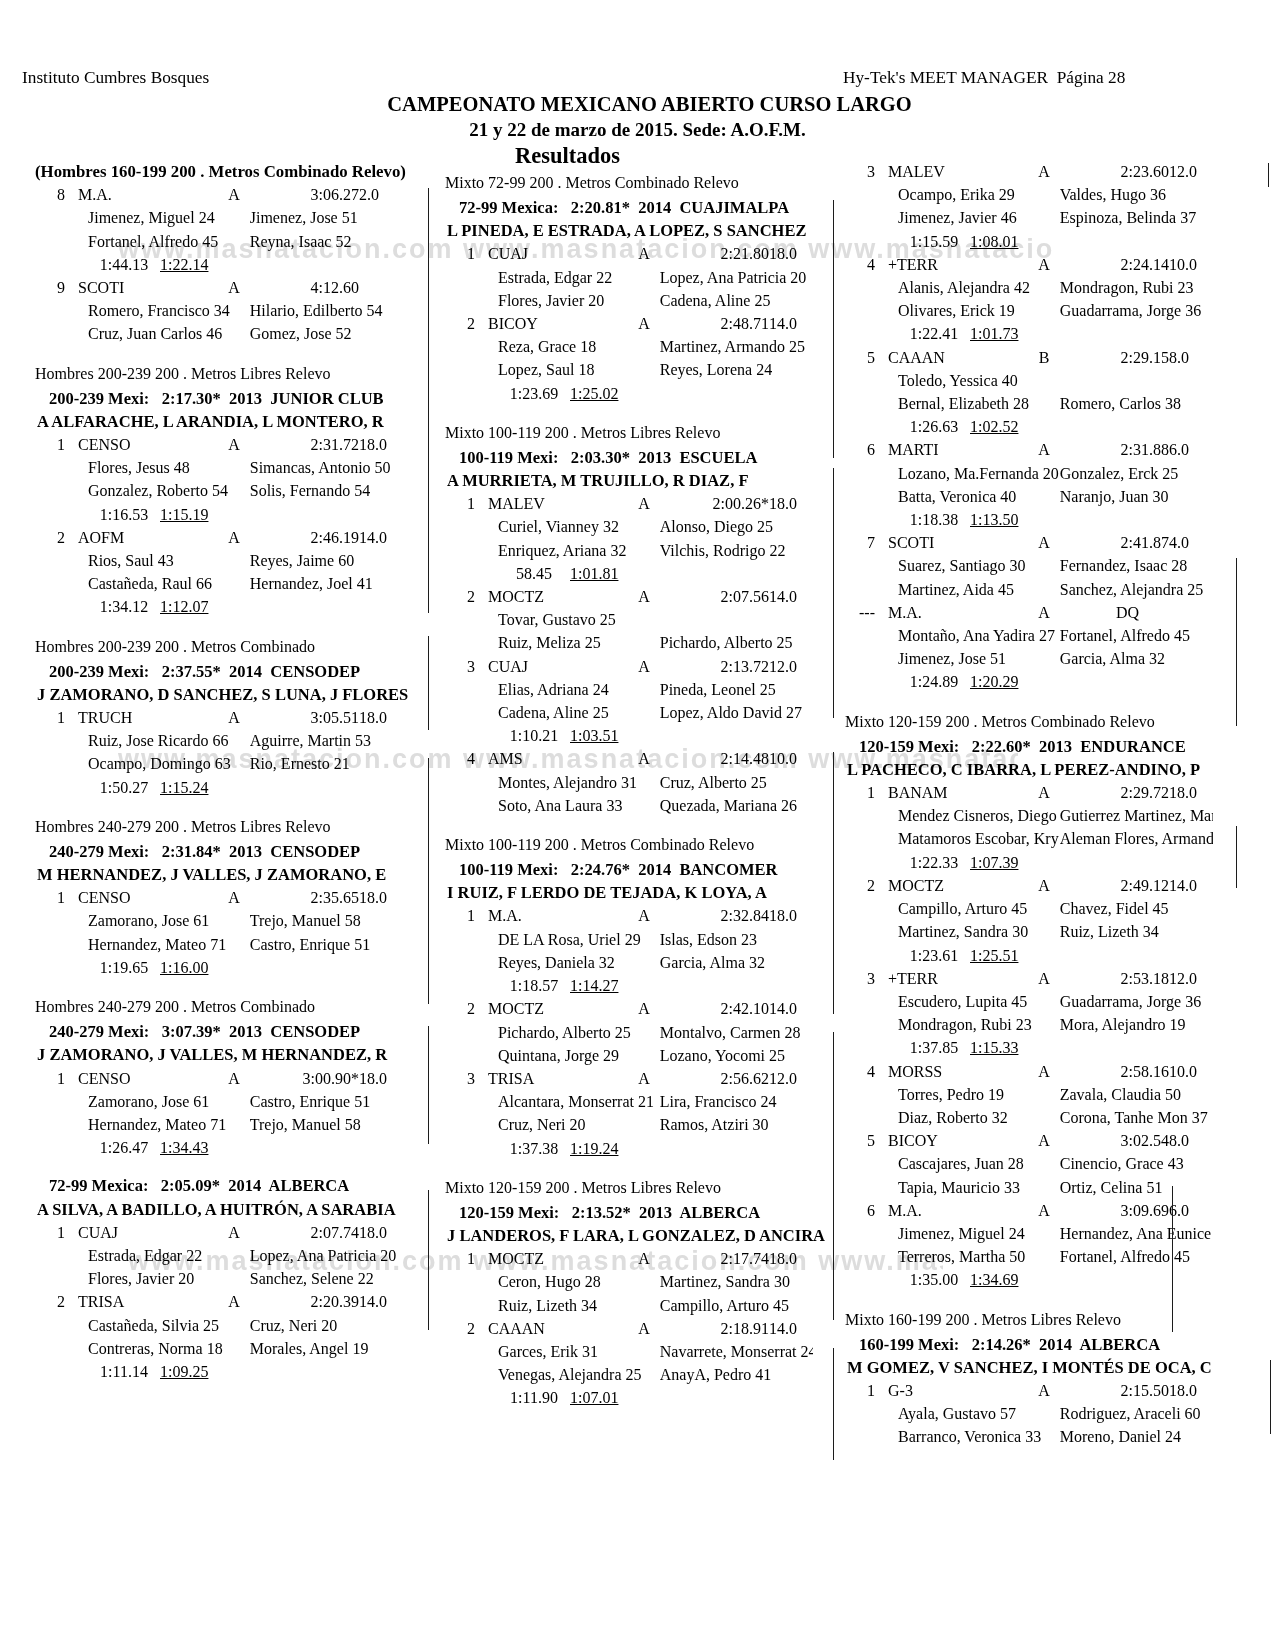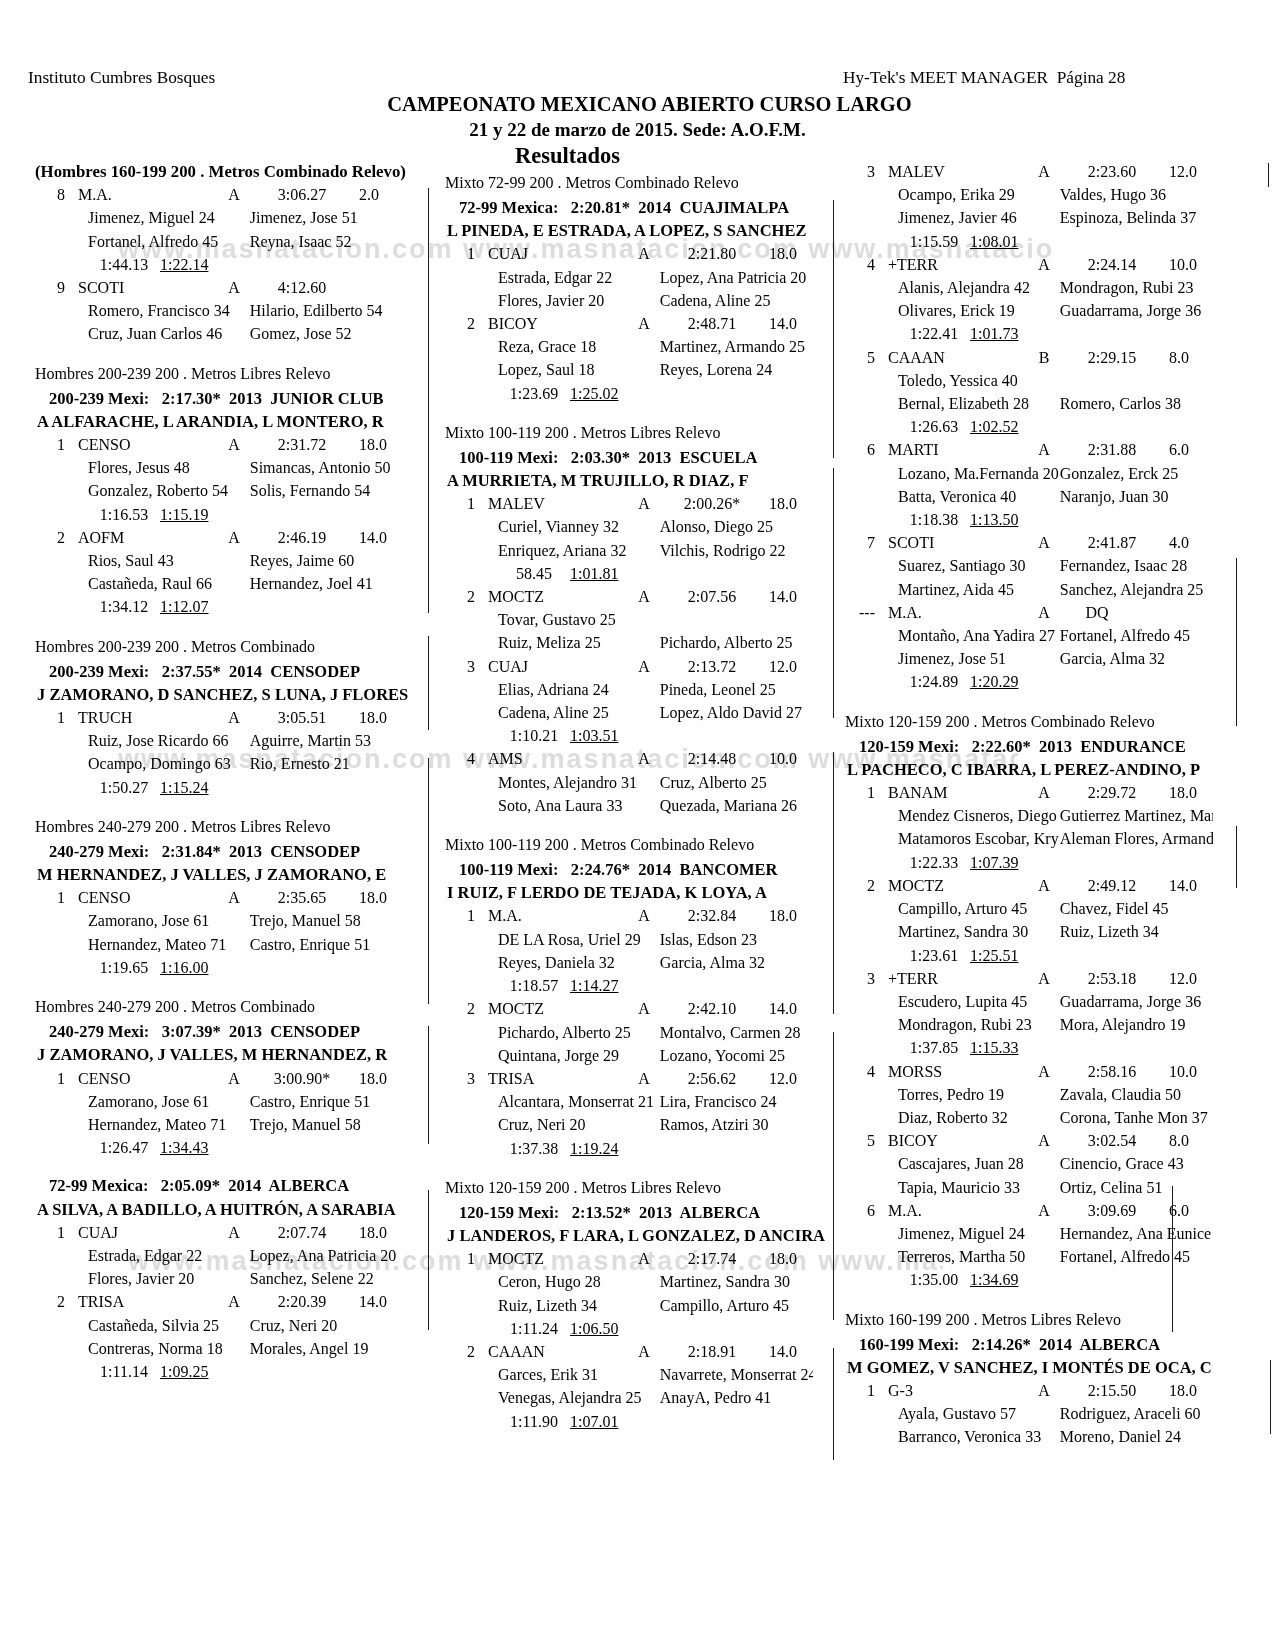--- a/index.html
+++ b/index.html
@@ -1,40 +1,40 @@
 <!DOCTYPE html>
 <html><head>
 <meta charset="utf-8">
 <style>
   html,body{margin:0;padding:0;background:#888;}
   .page{position:relative;width:1275px;height:1650px;background:#ffffff;
         font-family:"Liberation Serif",serif;color:#000;overflow:hidden;margin:0 auto;}
   
   .hdr{position:absolute;z-index:2;}
-  .org{left:28px;top:68px;font-size:17.3px;}
+  .org{left:22px;top:68px;font-size:17.3px;}
   .software{left:843px;top:68px;font-size:17.3px;white-space:pre;}
   .title{left:12px;top:93px;width:1275px;text-align:center;font-weight:bold;font-size:20.5px;}
   .dateline{left:0;top:119px;width:1275px;text-align:center;font-weight:bold;font-size:19px;}
   .resultados{left:0;top:143px;width:1135px;text-align:center;font-weight:bold;font-size:22.5px;}
   
   .col{position:absolute;width:368px;z-index:2;}
   #col0{left:35px;top:160px;}
   #col1{left:445px;top:170px;}
   #col2{left:845px;top:160px;}
   .cont{font-size:16.8px;font-weight:bold;line-height:23.2px;white-space:nowrap;}
   .event{margin-top:15px;}
   .col > .event:first-child{margin-top:0;}
   .event-title{font-size:16px;font-weight:normal;line-height:26px;white-space:nowrap;}
   .event-record{font-size:16.5px;font-weight:bold;line-height:23.2px;padding-left:14px;white-space:pre;}
   .event-holders{font-size:16.5px;font-weight:bold;line-height:23.2px;padding-left:2px;white-space:nowrap;}
   .row{display:flex;font-size:16px;line-height:23.2px;}
   .main .rank{width:30px;text-align:right;}
   .main .team{padding-left:13px;width:145px;white-space:nowrap;overflow:hidden;}
   .main .letter{width:22px;text-align:center;}
-  .main .time{flex:1;text-align:center;white-space:nowrap;}
+  .main .time{flex:1;text-align:right;white-space:nowrap;}
   .main .time.dq{padding-right:30px;}
   .main .pts{width:44px;text-align:left;}
   .sw,.splits{padding-left:53px;}
   .sw1{width:172px;white-space:nowrap;overflow:hidden;}
   .sw2{width:163px;white-space:nowrap;overflow:hidden;}
   .s1{width:72px;text-align:center;}
   .s2{width:85px;text-align:left;text-decoration:underline;}
   
   .wm{position:absolute;z-index:1;color:#dddddd;font-family:"Liberation Sans",sans-serif;
       font-weight:bold;font-size:27px;letter-spacing:2px;white-space:nowrap;
@@ -470,24 +470,20 @@
           <span class="pts">18.0</span>
         </div>
         <div class="row sw">
           <span class="sw1">Ceron, Hugo 28</span>
           <span class="sw2">Martinez, Sandra 30</span>
         </div>
         <div class="row sw">
           <span class="sw1">Ruiz, Lizeth 34</span>
           <span class="sw2">Campillo, Arturo 45</span>
         </div>
-        <div class="row splits">
-          <span class="s1">1:11.24</span>
-          <span class="s2">1:06.50</span>
-        </div>
       </div>
       <div class="entry">
         <div class="row main">
           <span class="rank">2</span>
           <span class="team">CAAAN</span>
           <span class="letter">A</span>
           <span class="time">2:18.91</span>
           <span class="pts">14.0</span>
         </div>
         <div class="row sw">

